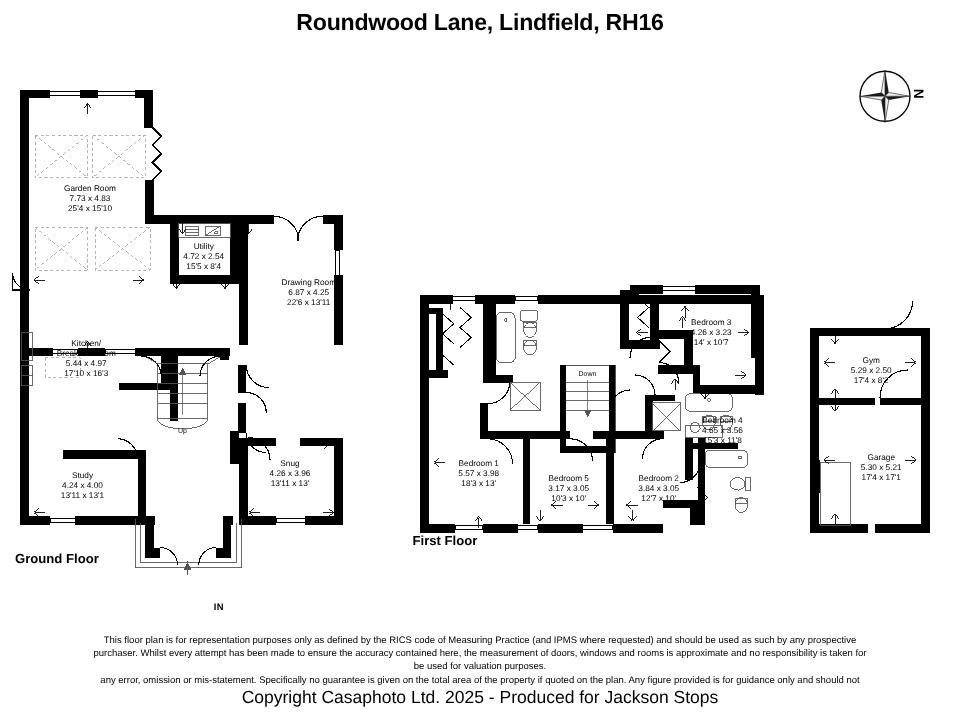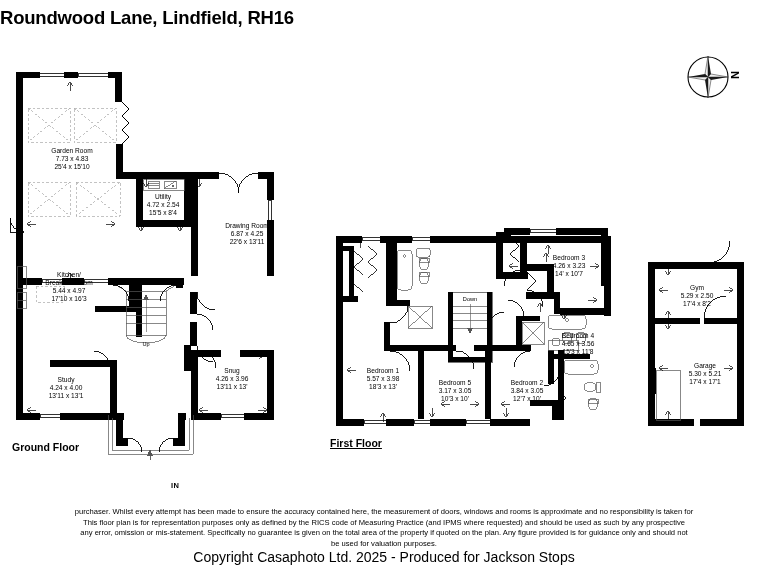--- a/index.html
+++ b/index.html
@@ -20,20 +20,21 @@
     width: 768px;
     height: 576px;
   }
 
   
   .header {
     position: absolute;
     top: 6px;
     left: 0;
     width: 768px;
+    text-align: center;
   }
   .title {
     font-size: 18.5px;
     font-weight: bold;
     letter-spacing: -0.2px;
     line-height: 23px;
     color: #000;
   }
   .areas {
     margin-top: 1px;
@@ -63,21 +64,21 @@
   }
 
   
   .floor-label {
     position: absolute;
     font-size: 10.5px;
     font-weight: bold;
     color: #000;
   }
   #ground-floor-label { left: 12px; top: 441px; }
-  #first-floor-label  { left: 330px; top: 437px; text-decoration: underline; }
+  #first-floor-label  { left: 330px; top: 427px; }
 
   .in-label {
     position: absolute;
     left: 145px;
     top: 481px;
     font-size: 7.5px;
     font-weight: bold;
     color: #000;
     letter-spacing: 0.3px;
     padding-left: 26px;
@@ -641,20 +642,20 @@
     </g>
 
   </svg>
   </div>
 
   <div class="floor-label" id="ground-floor-label">Ground Floor</div>
   <div class="floor-label" id="first-floor-label">First Floor</div>
   <div class="in-label">IN</div>
 
   <div class="footer">
+    <p>This floor plan is for representation purposes only as defined by the RICS code of Measuring Practice (and IPMS where requested) and should be used as such by any prospective</p>
     <p>purchaser. Whilst every attempt has been made to ensure the accuracy contained here, the measurement of doors, windows and rooms is approximate and no responsibility is taken for</p>
-    <p>This floor plan is for representation purposes only as defined by the RICS code of Measuring Practice (and IPMS where requested) and should be used as such by any prospective</p>
+    <p>be used for valuation purposes.</p>
     <p>any error, omission or mis-statement. Specifically no guarantee is given on the total area of the property if quoted on the plan. Any figure provided is for guidance only and should not</p>
-    <p>be used for valuation purposes.</p>
     <p class="copyright">Copyright Casaphoto Ltd. 2025 - Produced for Jackson Stops</p>
   </div>
 
 </div>
 
 </body></html>

